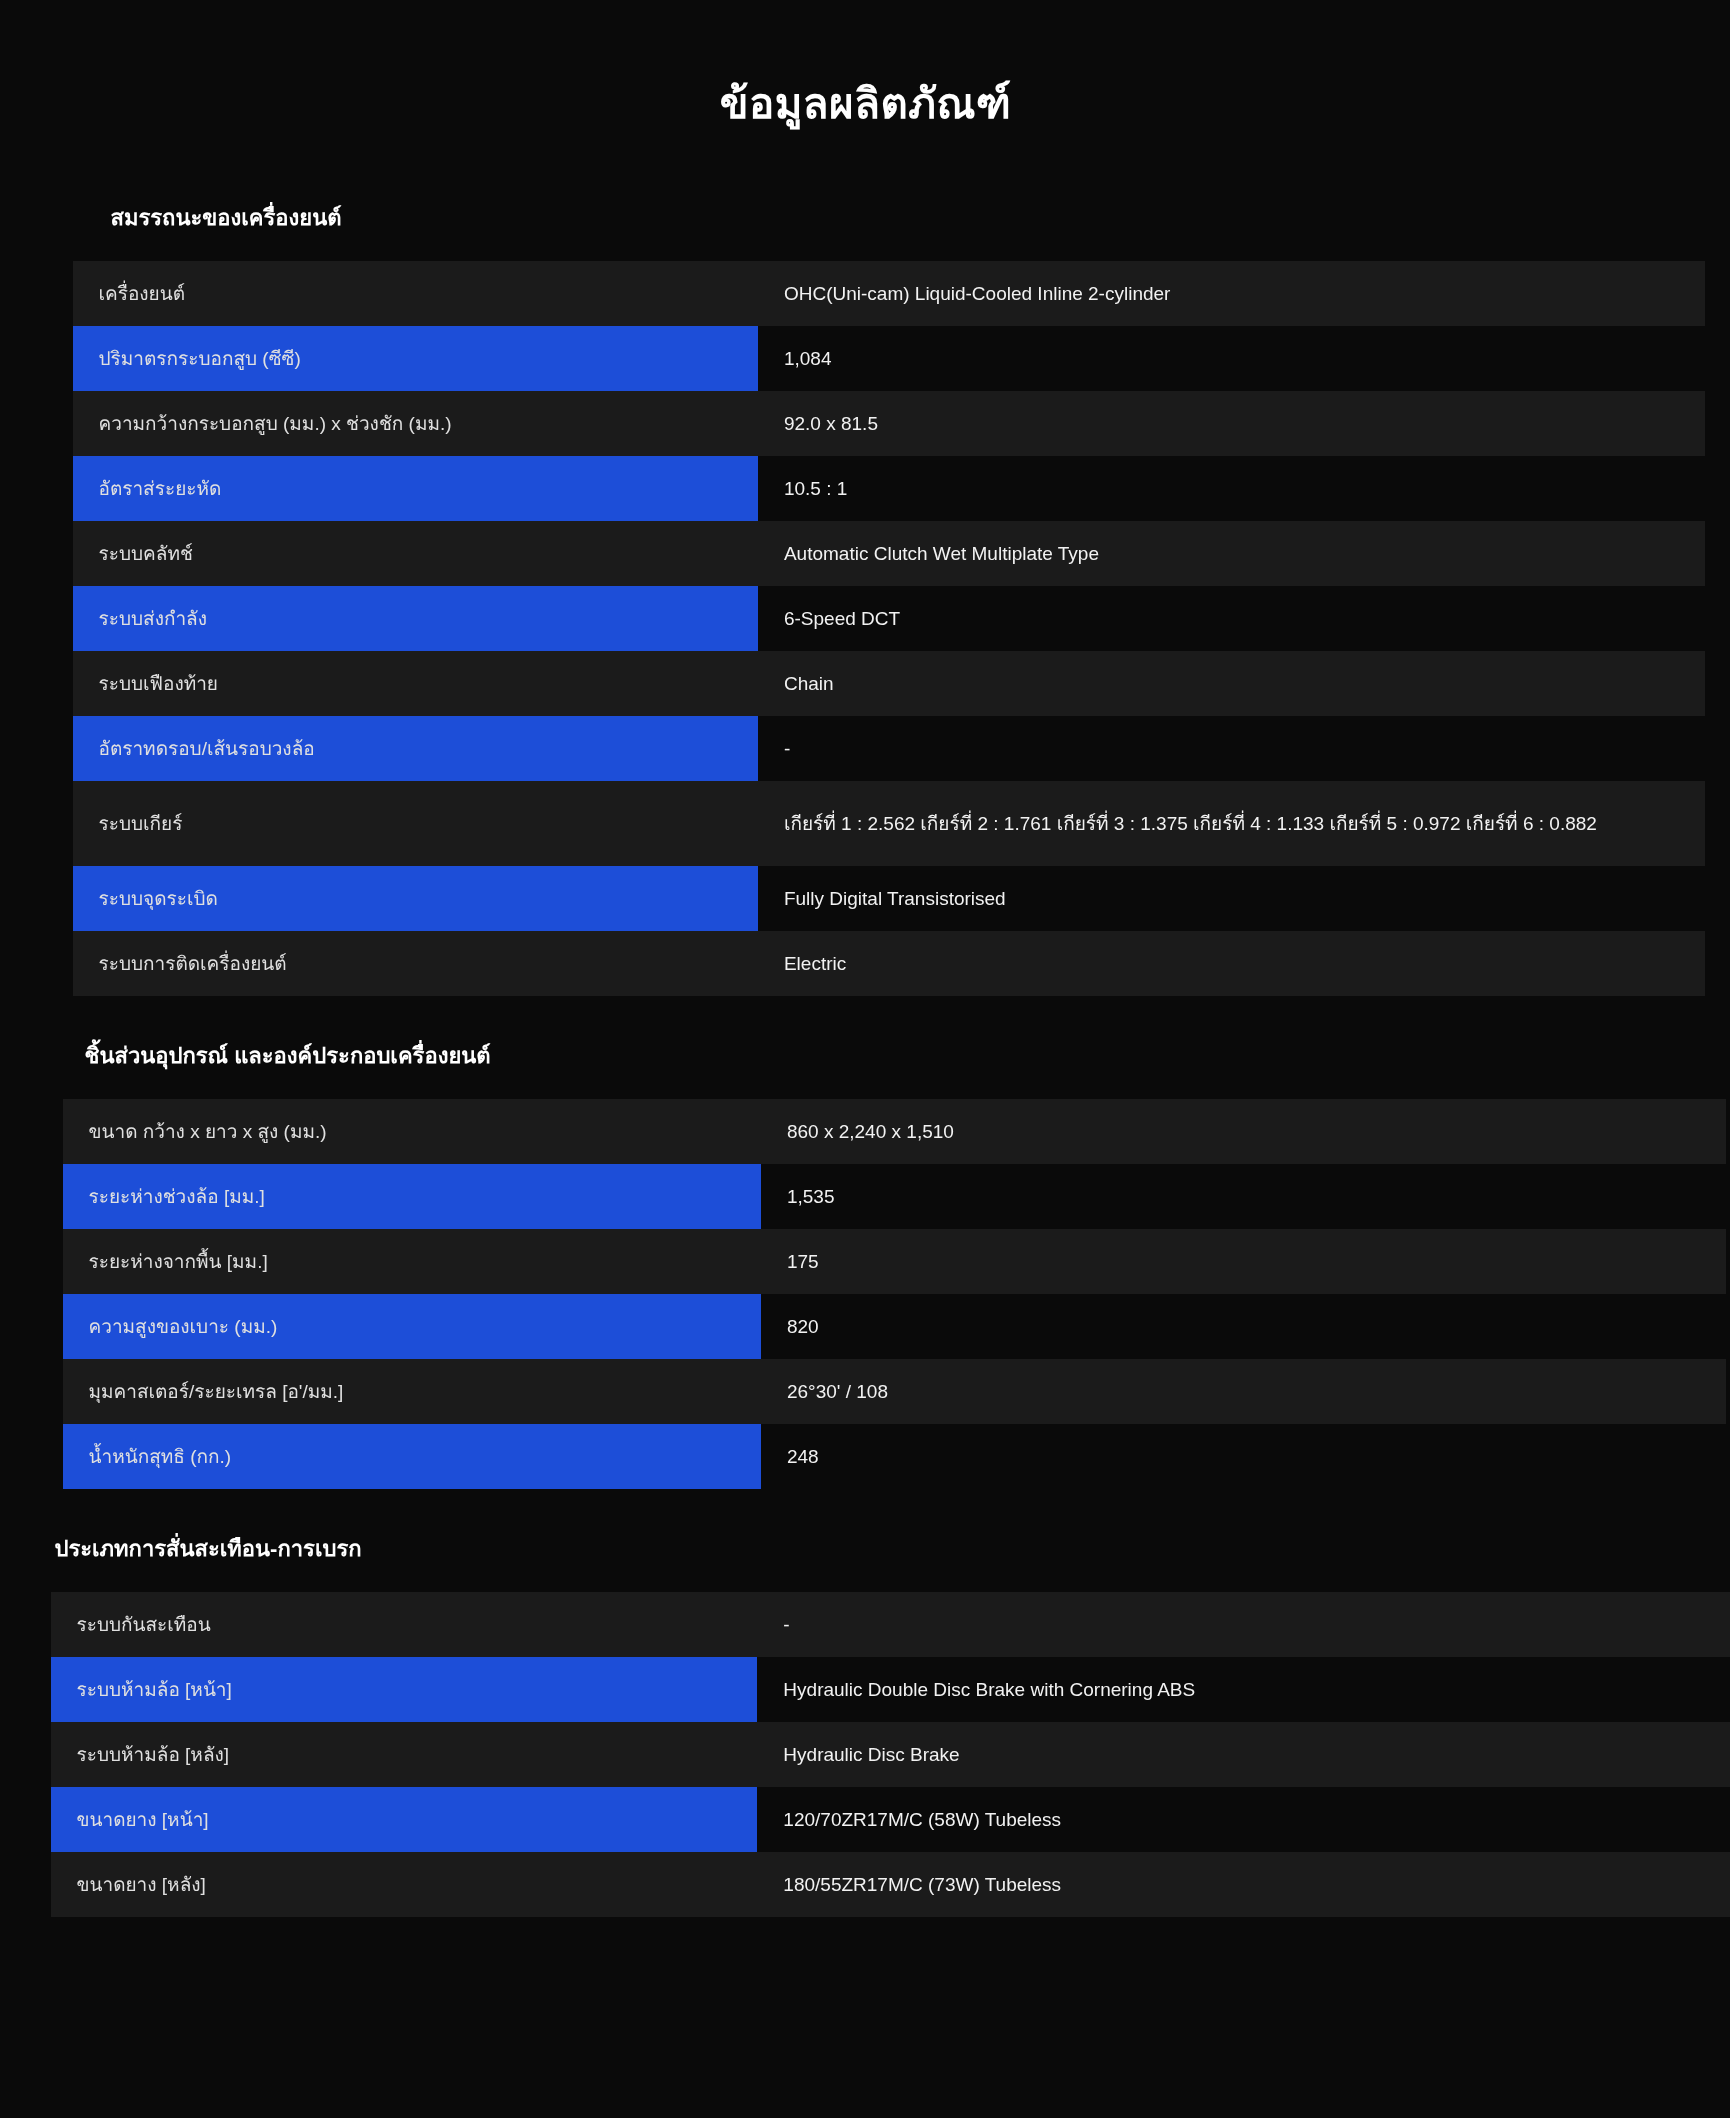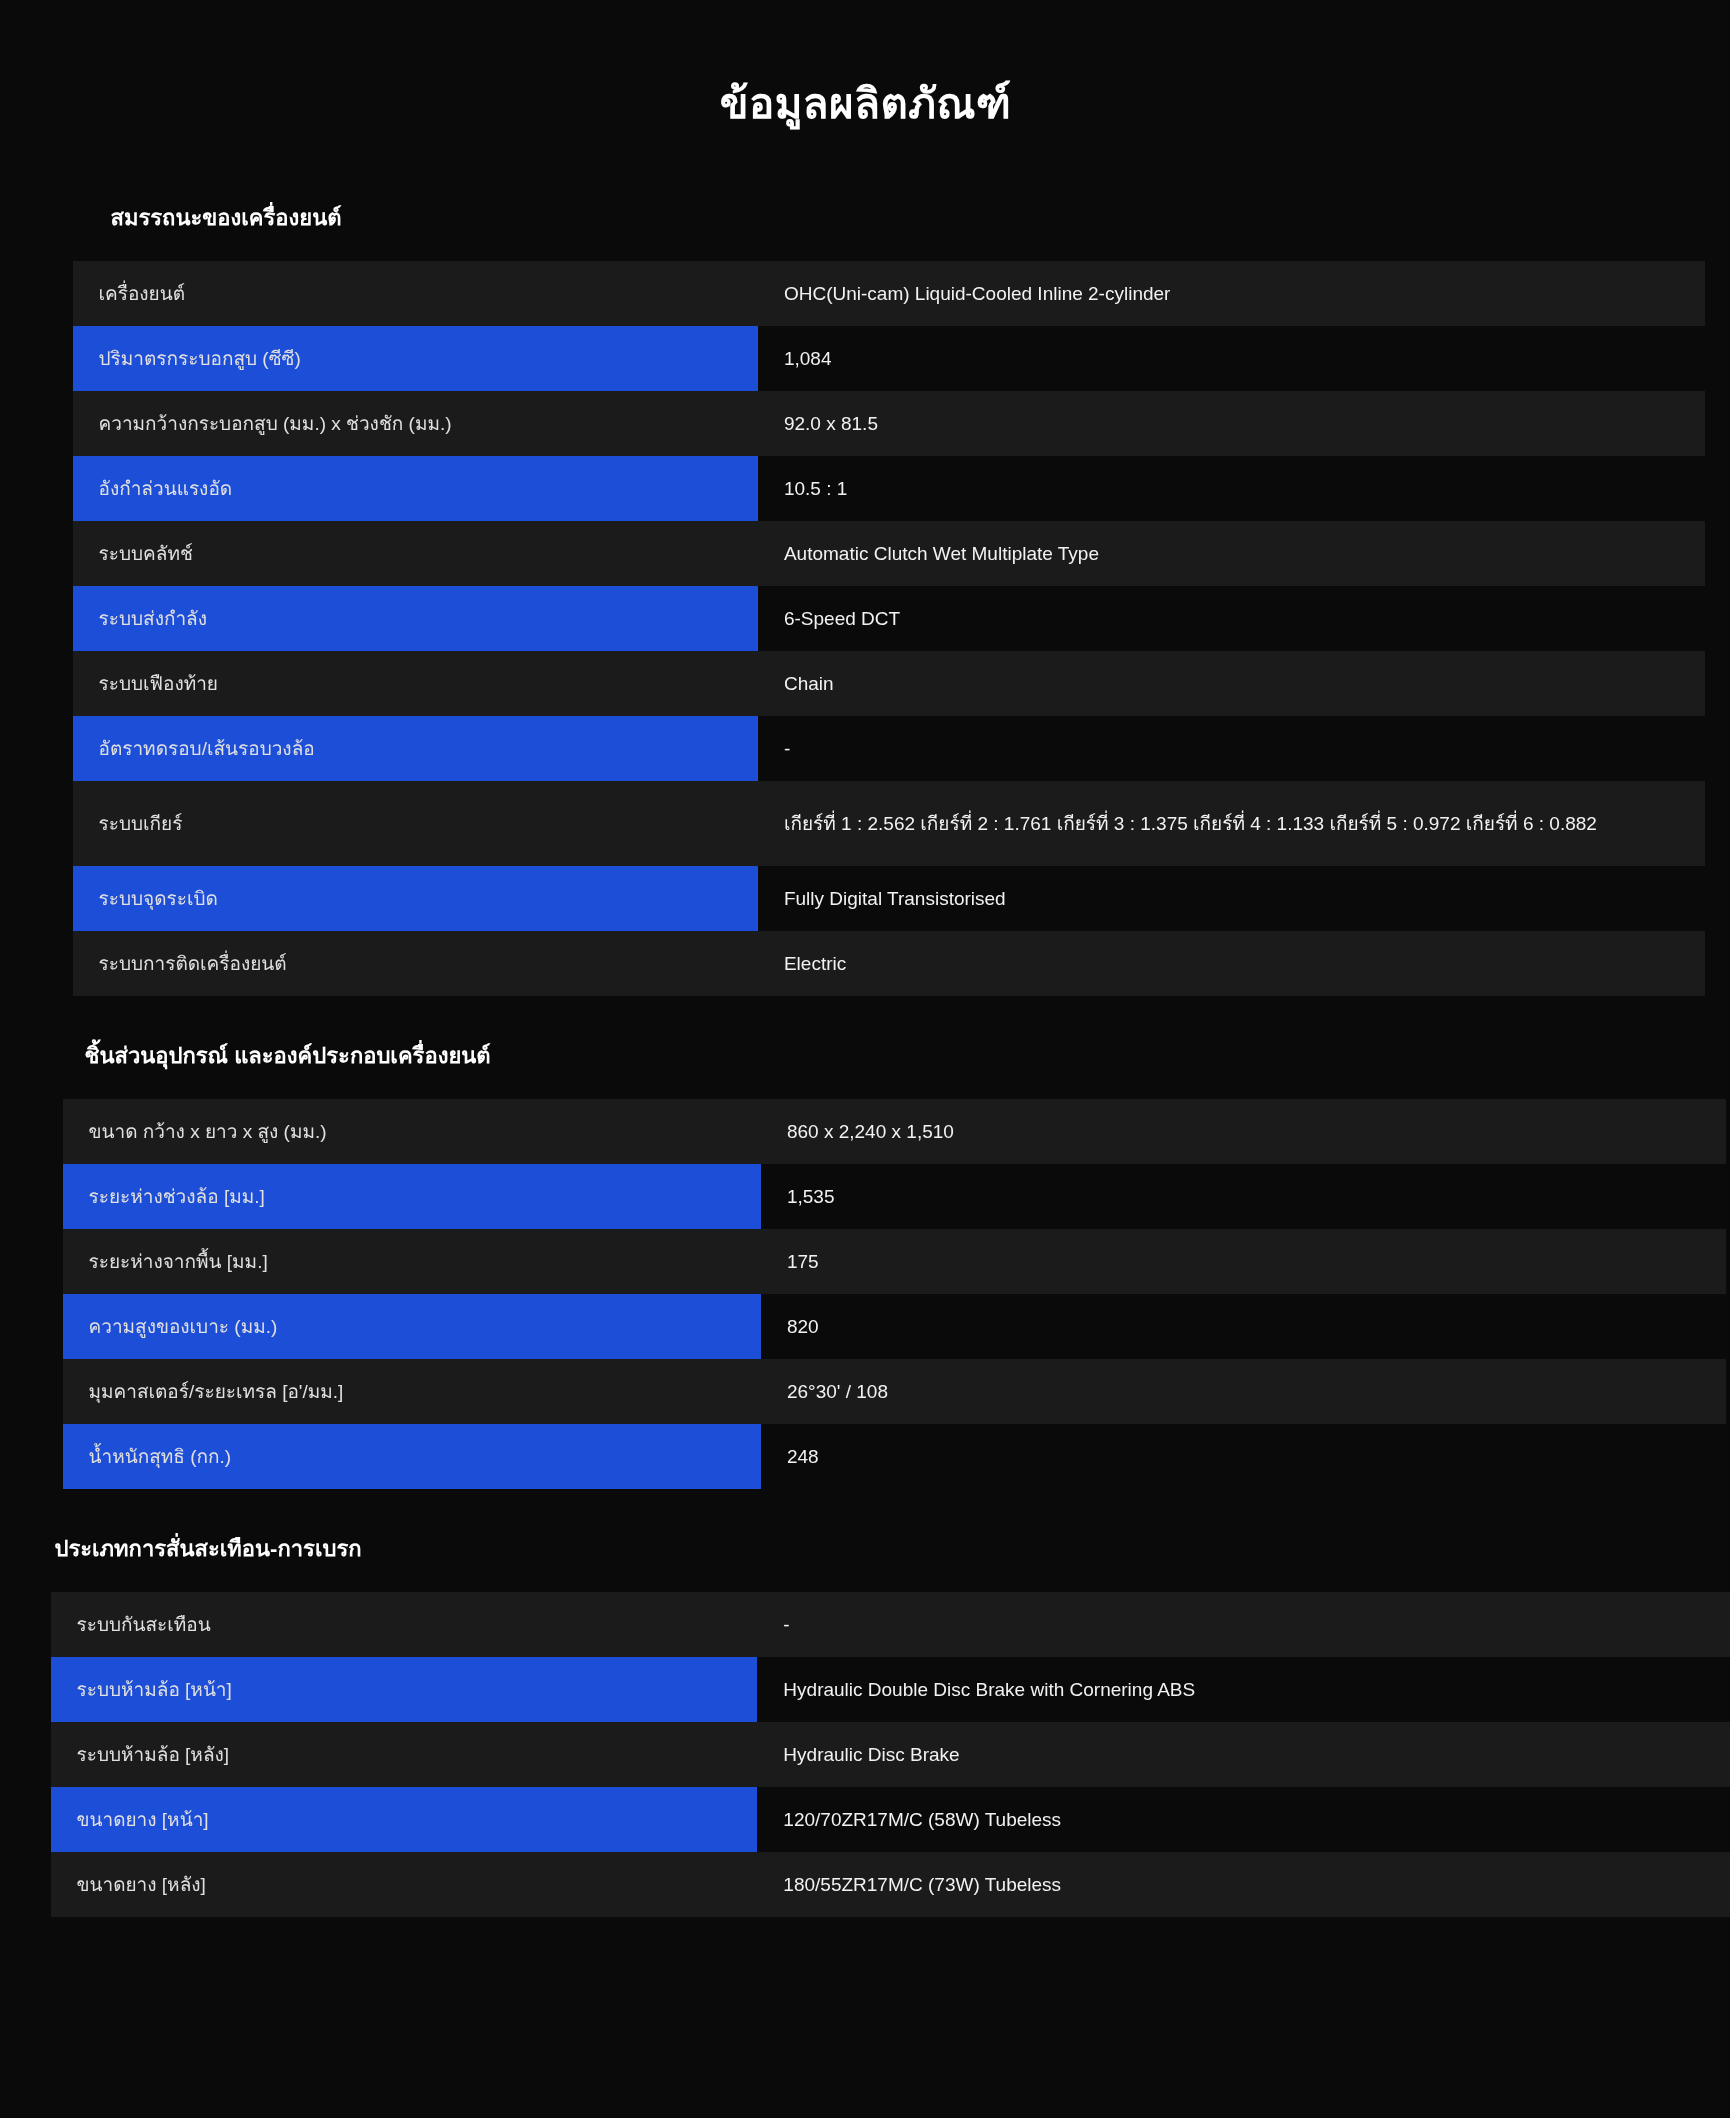--- a/index.html
+++ b/index.html
@@ -96,21 +96,21 @@
         </tr>
         <tr class="even">
           <td class="label">ปริมาตรกระบอกสูบ (ซีซี)</td>
           <td class="value">1,084</td>
         </tr>
         <tr class="odd">
           <td class="label">ความกว้างกระบอกสูบ (มม.) x ช่วงชัก (มม.)</td>
           <td class="value">92.0 x 81.5</td>
         </tr>
         <tr class="even">
-          <td class="label">อังกำล่วนแรงอัด</td>
+          <td class="label">อัตราส่ระยะหัด</td>
           <td class="value">10.5 : 1</td>
         </tr>
         <tr class="odd">
           <td class="label">ระบบคลัทช์</td>
           <td class="value">Automatic Clutch Wet Multiplate Type</td>
         </tr>
         <tr class="even">
           <td class="label">ระบบส่งกำลัง</td>
           <td class="value">6-Speed DCT</td>
         </tr>

